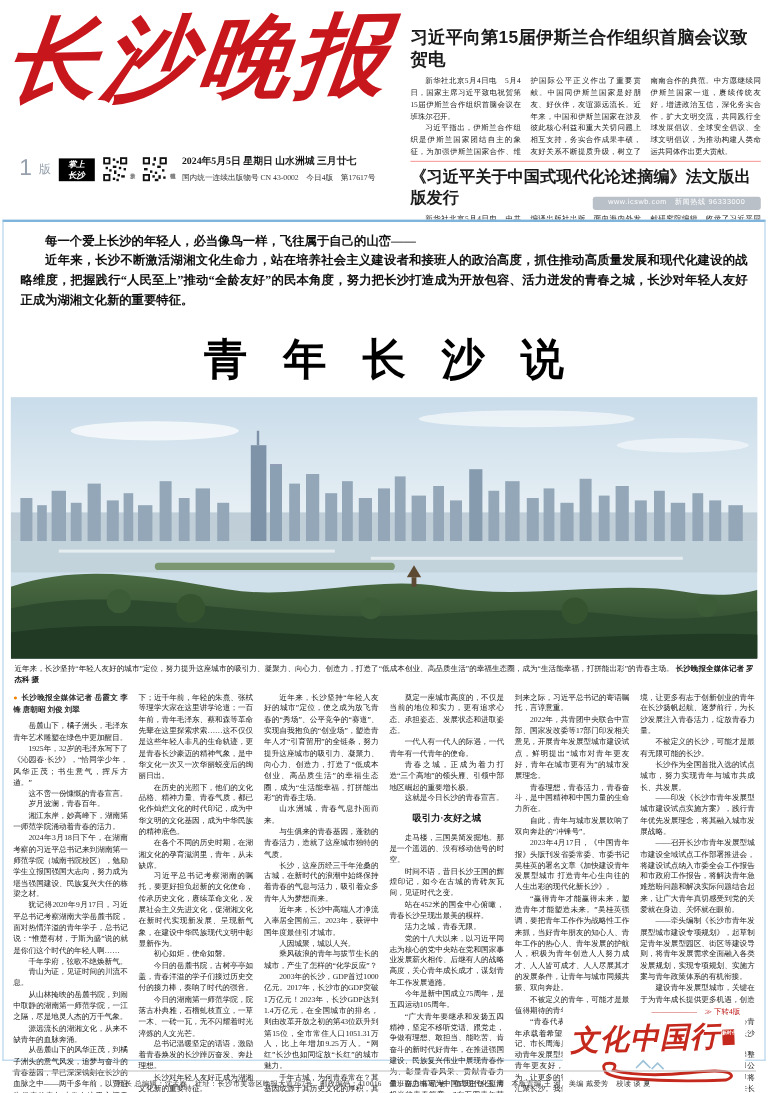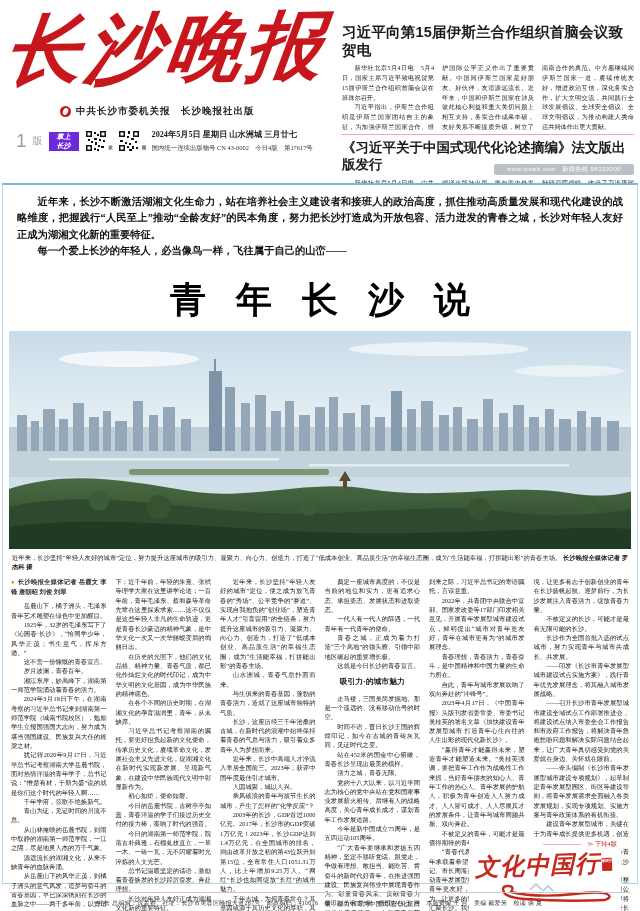--- a/index.html
+++ b/index.html
@@ -20,21 +20,21 @@
   .masthead-subrow {
     position:absolute; top:105px; left:60px; width:270px;
     font-size:9.5px; font-weight:bold; color:#222; letter-spacing:1px;
     display:flex; align-items:center; gap:5px;
   }
   .flame-icon { width:11px; height:11px; border-radius:50%; background:#c8161d; position:relative; flex:0 0 auto; }
   .flame-icon::after { content:""; position:absolute; left:3px; top:2px; width:5px; height:7px; border-radius:50%; background:#fff; transform:rotate(25deg); }
   .dateline { position:absolute; top:120px; left:16px; width:320px; height:42px; display:flex; align-items:center; gap:6px; }
   .edition-num { font-size:19px; color:#97a0ad; font-family:"Liberation Sans",sans-serif; }
   .edition-ban { font-size:10px; color:#97a0ad; }
-  .app-logo { width:30px; height:19px; background:#6d28d9; color:#fff; text-align:center; font-size:7px; line-height:9px; font-weight:bold; font-style:italic; padding-top:1px; flex:0 0 auto; }
+  .app-logo { width:30px; height:19px; background:#000000; color:#fff; text-align:center; font-size:7px; line-height:9px; font-weight:bold; font-style:italic; padding-top:1px; flex:0 0 auto; }
   .qr-box { display:flex; align-items:center; gap:1px; flex:0 0 auto; }
   .qr-label { writing-mode:vertical-rl; font-size:4.5px; color:#777; line-height:1; }
   .datetext { font-size:8.2px; font-weight:bold; line-height:1.6; white-space:nowrap; }
   .datetext .line2 { font-size:6.4px; font-weight:normal; color:#333; }
 
   
   .top-news { position:absolute; left:342px; top:4px; width:292px; }
   .tn-headline1 { font-family:"Liberation Sans",sans-serif; font-weight:bold; font-size:14.5px; line-height:1.25; margin:19px 0 4px; letter-spacing:0.2px; }
   .tn-body { column-count:3; column-gap:8px; font-size:6.2px; line-height:1.58; text-align:justify; }
   .tn-body p { margin:0; text-indent:2em; }
@@ -67,24 +67,20 @@
 
   
   .footer { position:absolute; bottom:3px; left:10px; width:620px; border-top:1px solid #c9c9c9; padding-top:6px; text-align:center; font-size:6px; color:#333; letter-spacing:0.3px; }
 </style>
 </head>
 <body>
 
 <div class="header">
   <div class="masthead-title">长沙晚报</div>
 
-  <div class="masthead-subrow">
-    <span class="flame-icon"></span>
-    <span>中共长沙市委机关报　长沙晚报社出版</span>
-  </div>
 
   <div class="dateline">
     <span class="edition-num">1</span>
     <span class="edition-ban">版</span>
     <span class="app-logo">
       <span>掌上</span><br>
       <span>长沙</span>
     </span>
     <span class="qr-box">
       <svg width="22" height="22" viewBox="0 0 22 22">
@@ -154,22 +150,22 @@
         </div>
       <div class="jump-line">≫ 下转2版</div>
     </div>
 
     <div class="infobar">www.icswb.com　新闻热线 96333000</div>
   </div>
 </div>
 
 <div class="feature">
   <div class="intro">
+      <p class="">每一个爱上长沙的年轻人，必当像鸟一样，飞往属于自己的山峦——</p>
       <p class="">近年来，长沙不断激活湖湘文化生命力，站在培养社会主义建设者和接班人的政治高度，抓住推动高质量发展和现代化建设的战略维度，把握践行“人民至上”推动“全龄友好”的民本角度，努力把长沙打造成为开放包容、活力迸发的青春之城，长沙对年轻人友好正成为湖湘文化新的重要特征。</p>
-      <p class="">每一个爱上长沙的年轻人，必当像鸟一样，飞往属于自己的山峦——</p>
     </div>
 
   <div class="feature-title">青年长沙说</div>
 
   <div class="photo">
     <svg width="624" height="218" viewBox="0 0 624 218">
       <defs>
         <linearGradient id="sky" x1="0" y1="0" x2="0" y2="1">
           <stop offset="0" stop-color="#c9dcEA"></stop>
             <stop offset="0.7" stop-color="#e3edf3"></stop>
@@ -282,21 +278,21 @@
       <p class="fp">长沙，这座历经三千年沧桑的古城，在新时代的浪潮中始终保持着青春的气息与活力，吸引着众多青年人为梦想而来。</p>
       <p class="fp">近年来，长沙中高端人才净流入率居全国前三。2023年，获评中国年度最佳引才城市。</p>
       <p class="fp">人因城聚，城以人兴。</p>
       <p class="fp">乘风破浪的青年与拔节生长的城市，产生了怎样的“化学反应”？</p>
       <p class="fp">2003年的长沙，GDP首过1000亿元。2017年，长沙市的GDP突破1万亿元！2023年，长沙GDP达到1.4万亿元，在全国城市的排名，则由改革开放之初的第43位跃升到第15位，全市常住人口1051.31万人，比上年增加9.25万人。“网红”长沙也如同绽放“长红”的城市魅力。</p>
       <p class="fp">千年古城，为何青春常在？其基因或源于其历史文化的厚积，其底气则来自近年来的加速发展。</p>
       <p class="fp">奠定一座城市高度的，不仅是当前的地位和实力，更有追求心态、承担姿态、发展状态和进取姿态。</p>
       <p class="fp">一代人有一代人的际遇，一代青年有一代青年的使命。</p>
       <p class="fp">青春之城，正成为着力打造“三个高地”的领头雁、引领中部地区崛起的重要增长极。</p>
       <p class="fp">这就是今日长沙的青春宣言。</p>
-      <h3 class="col-subhead">吸引力·的城市魅力</h3>
+      <h3 class="col-subhead">吸引力·友好之城</h3>
       <p class="fp">走马楼，三国吴简发掘地。那是一个遥远的、没有移动信号的时空。</p>
       <p class="fp">时间不语，昔日长沙王国的辉煌印记，如今在古城的青砖灰瓦间，见证时代之变。</p>
       <p class="fp">站在452米的国金中心俯瞰，青春长沙呈现出最美的模样。</p>
       <p class="fp">活力之城，青春无限。</p>
       <p class="fp">党的十八大以来，以习近平同志为核心的党中央站在党和国家事业发展薪火相传、后继有人的战略高度，关心青年成长成才，谋划青年工作发展道路。</p>
       <p class="fp">今年是新中国成立75周年，是五四运动105周年。</p>
       <p class="fp">“广大青年要继承和发扬五四精神，坚定不移听党话、跟党走，争做有理想、敢担当、能吃苦、肯奋斗的新时代好青年，在推进强国建设、民族复兴伟业中展现青春作为、彰显青春风采、贡献青春力量，奋力书写为中国式现代化挺膺担当的青春篇章。”在五四青年节到来之际，习近平总书记的寄语嘱托，言谆意重。</p>
       <p class="fp">2022年，共青团中央联合中宣部、国家发改委等17部门印发相关意见，开展青年发展型城市建设试点，鲜明提出“城市对青年更友好，青年在城市更有为”的城市发展理念。</p>
       <p class="fp">青春理想，青春活力，青春奋斗，是中国精神和中国力量的生命力所在。</p>
       <p class="fp">自此，青年与城市发展吹响了双向奔赴的“冲锋号”。</p>

